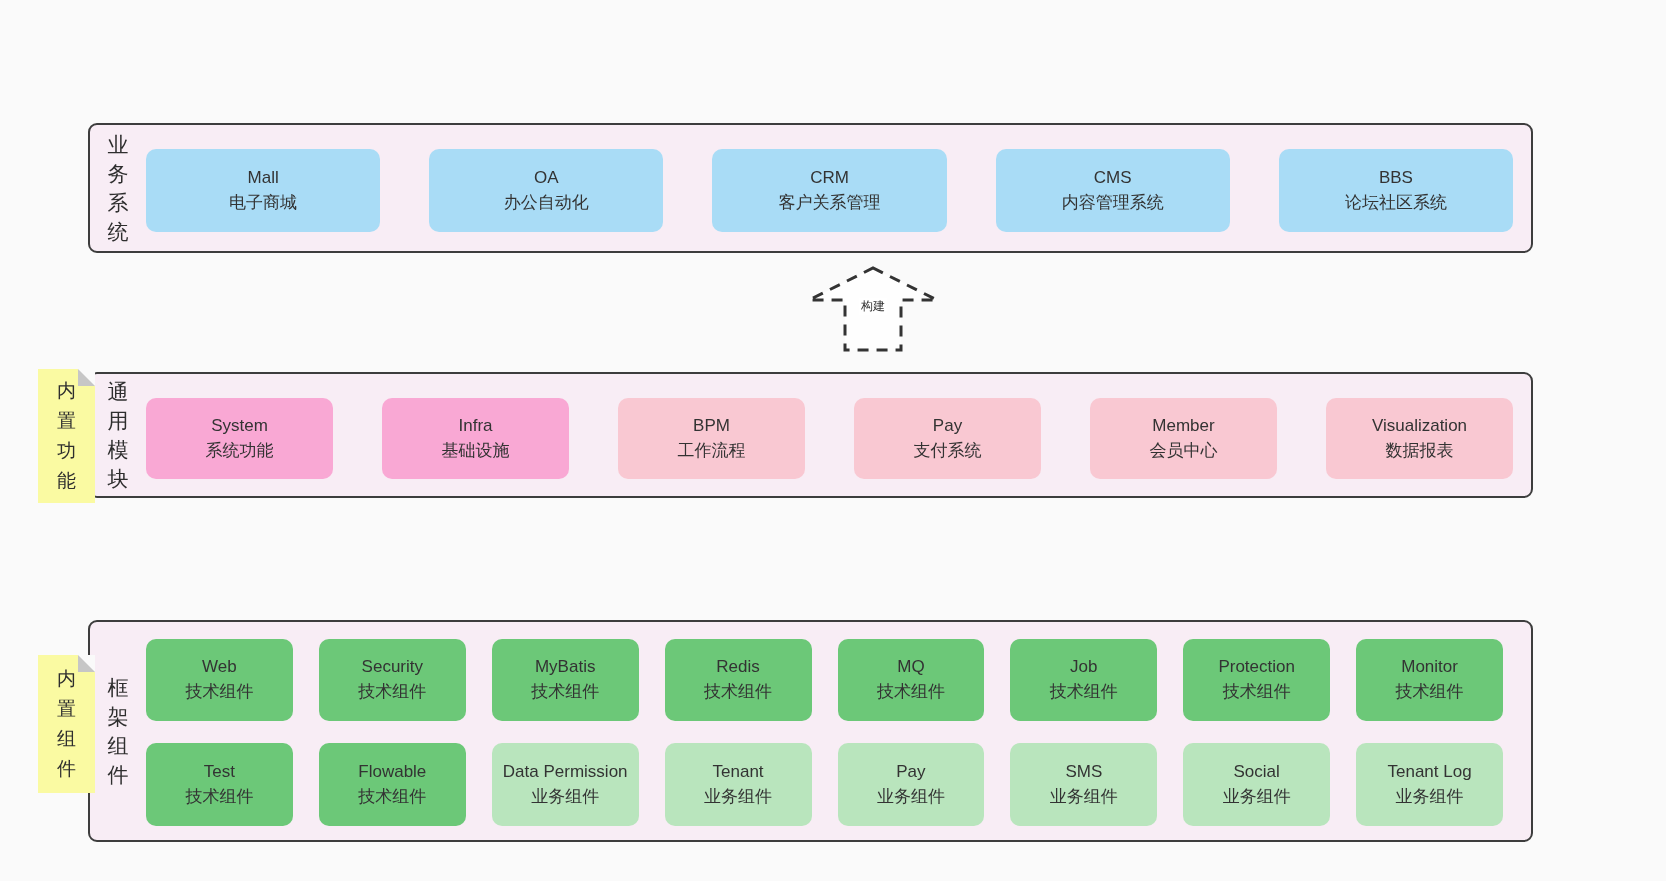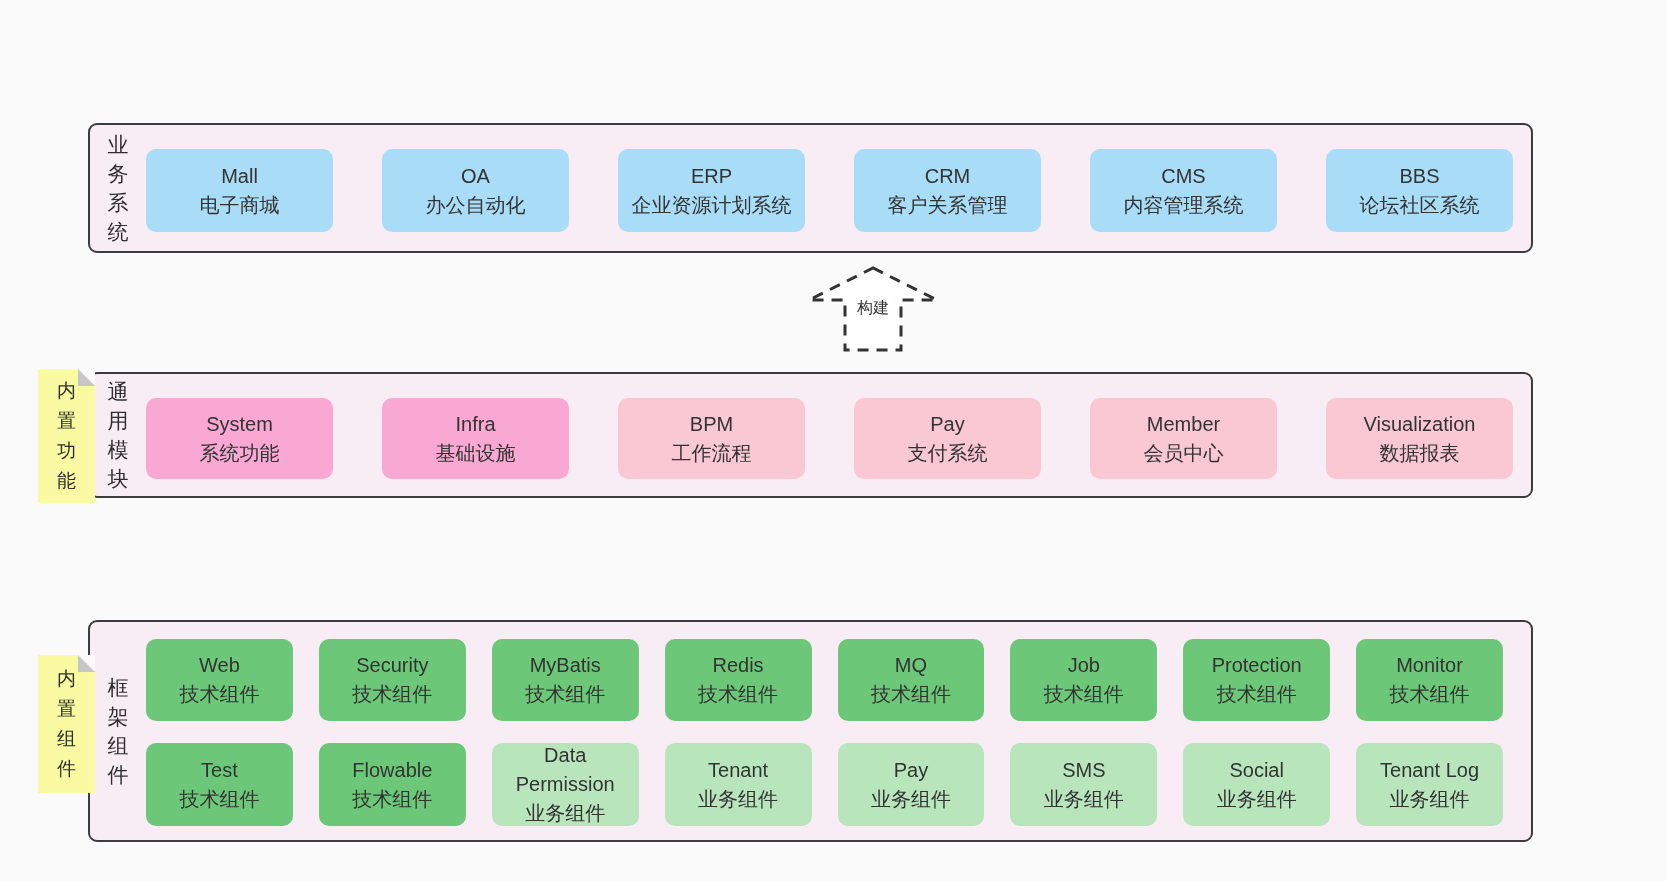--- a/index.html
+++ b/index.html
@@ -22,21 +22,21 @@
   .vtext div{line-height:29px;}
   .row{position:absolute;display:flex;}
   .p0 .row{left:56px;right:18px;top:24px;height:83px;gap:49px;}
   .p1 .row{left:56px;right:18px;top:24px;height:81px;gap:49px;}
   .p2 .row{left:56px;right:28px;gap:26px;height:82px;}
   .p2 .row0{top:17px;}
   .p2 .row1{top:121px;height:83px;}
   .box{
     flex:1;border-radius:10px;display:flex;flex-direction:column;
     align-items:center;justify-content:center;text-align:center;
-    font-size:20px;line-height:1.45;color:#333;padding:2px 6px;box-sizing:border-box;
+    font-size:17px;line-height:1.45;color:#333;padding:2px 6px;box-sizing:border-box;
   }
   .blue{background:#a9dcf6;}
   .red{background:#f9a8d4;}
   .pink{background:#f9c8d2;justify-content:center;}
   .green{background:#6cc878;align-items:center;}
   .green-light{background:#b9e5bd;}
   .note{
     position:absolute;left:38px;width:57px;background:#fafaa2;z-index:5;
     display:flex;align-items:center;justify-content:center;
   }
@@ -48,21 +48,21 @@
   .n0{top:369px;height:134px;}
   .n1{top:655px;height:138px;}
   .note .vtext{font-size:19px;}
   .note .vtext div{line-height:30px;}
   .arrow{position:absolute;width:134px;height:90px;}
   .a0{left:806px;top:264px;}
   .a1{left:821px;top:506px;}
   .arrow svg{position:absolute;left:0;top:0;width:100%;height:100%;}
   .arrow-label{
     position:absolute;left:50%;top:38%;transform:translateX(-50%);
-    background:#ffffff;font-size:16px;padding:0 2px;white-space:nowrap;color:#333;
+    background:#ffffff;font-size:12px;padding:0 2px;white-space:nowrap;color:#333;
   }
 </style>
 </head>
 <body>
 
 <div class="stage" id="stage">
 
   <div class="arrow a0">
     <svg viewBox="0 0 134 90" aria-hidden="true">
       <polygon points="67,4 131,36 95,36 95,86 39,86 39,36 3,36" fill="#fefefe" stroke="#333333" stroke-width="3" stroke-dasharray="11,8"></polygon>
@@ -83,24 +83,20 @@
       <div class="row row0">
         <div class="box blue">
           <div>Mall</div>
           <div>电子商城</div>
         </div>
         <div class="box blue">
           <div>OA</div>
           <div>办公自动化</div>
         </div>
         <div class="box blue">
-          <div>ERP</div>
-          <div>企业资源计划系统</div>
-        </div>
-        <div class="box blue">
           <div>CRM</div>
           <div>客户关系管理</div>
         </div>
         <div class="box blue">
           <div>CMS</div>
           <div>内容管理系统</div>
         </div>
         <div class="box blue">
           <div>BBS</div>
           <div>论坛社区系统</div>

